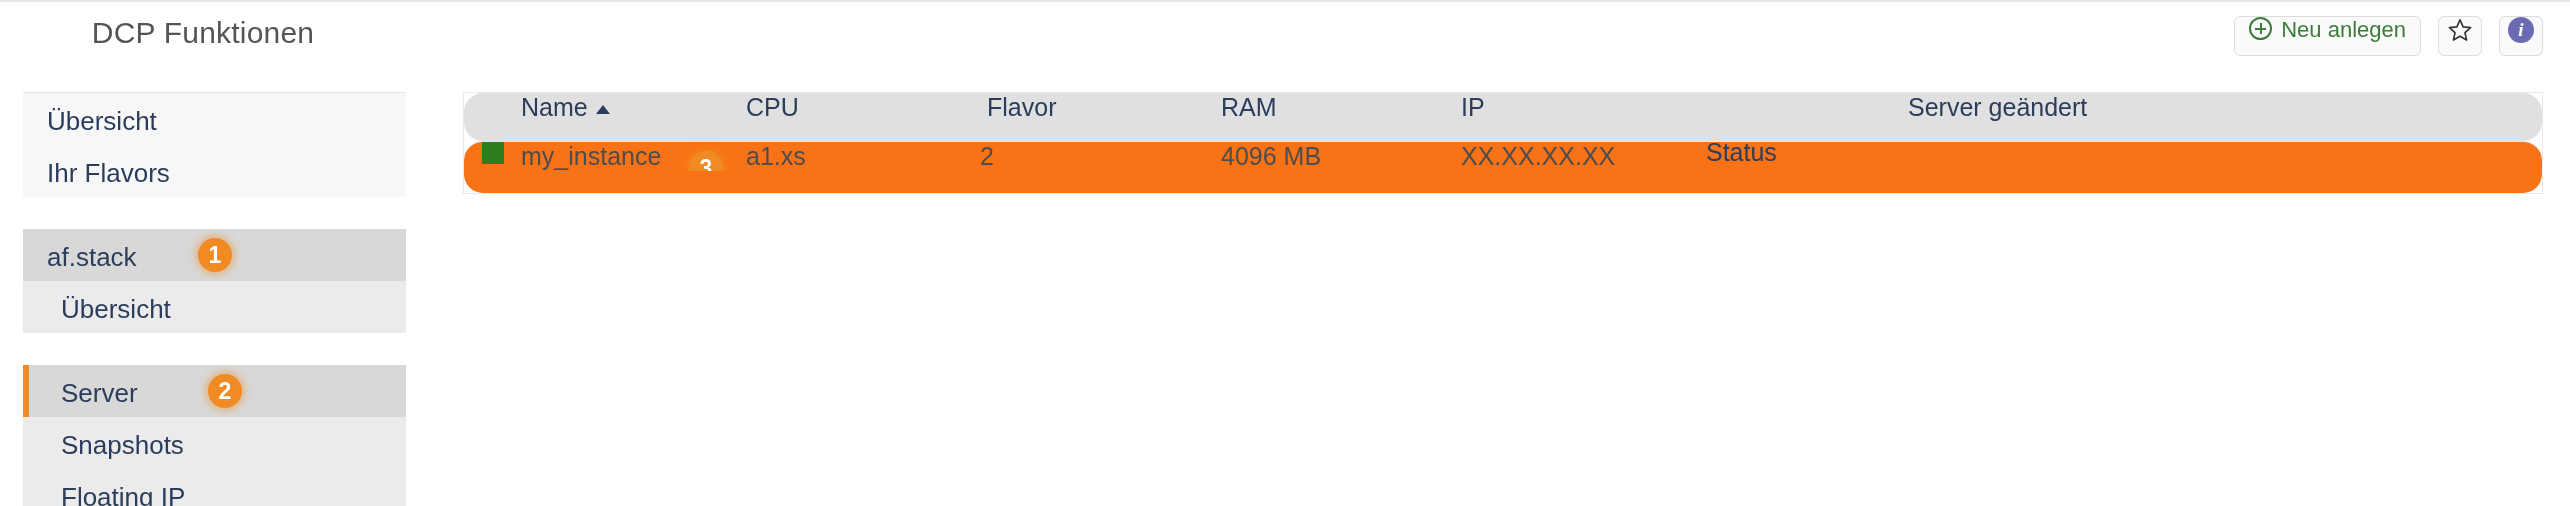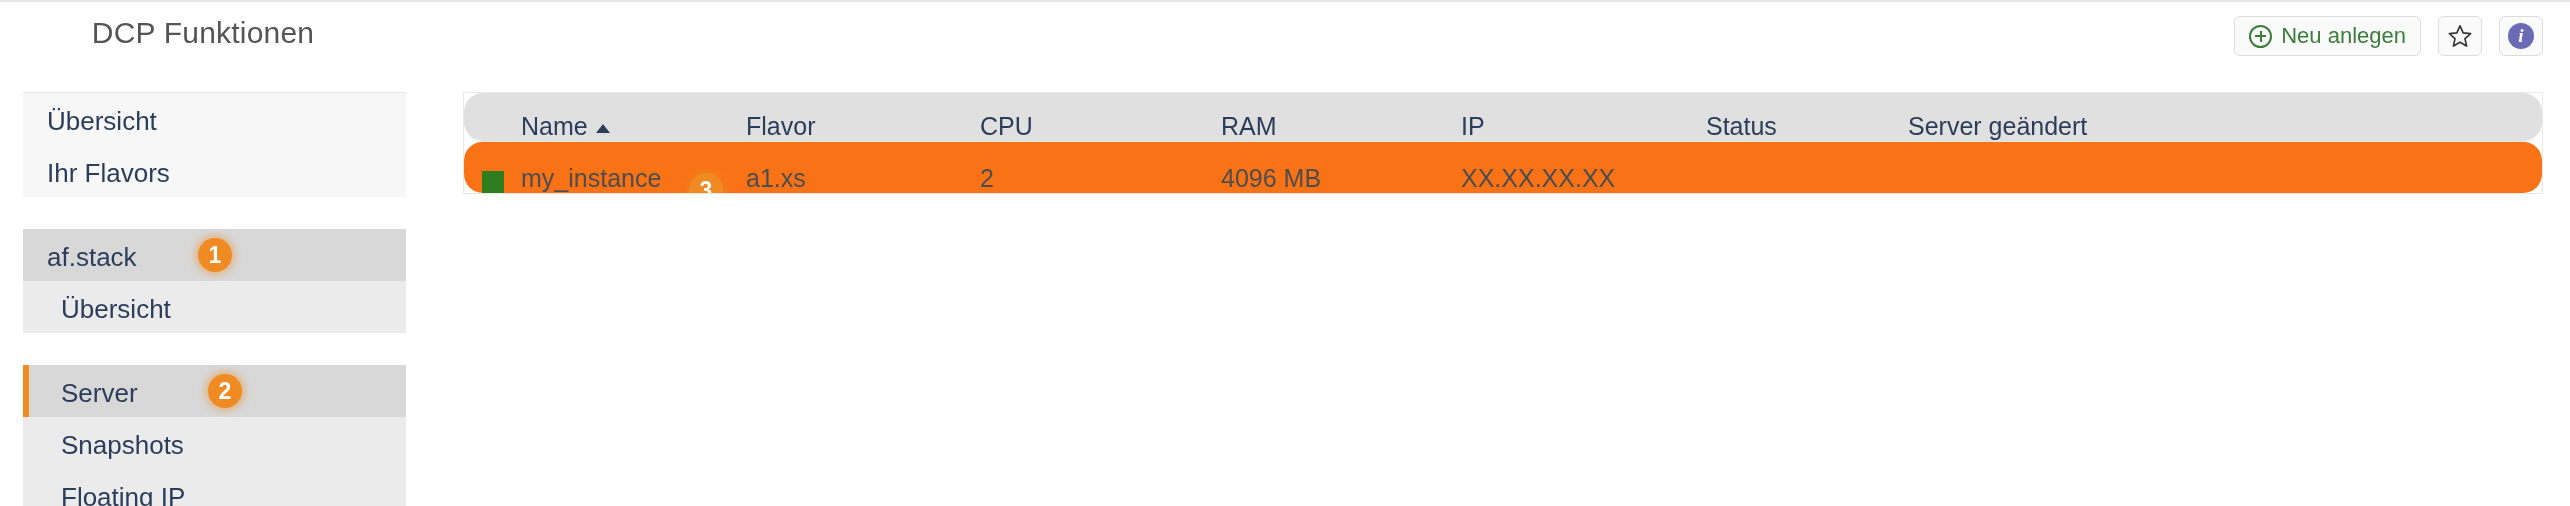--- a/index.html
+++ b/index.html
@@ -98,21 +98,20 @@
   
   #toolbar {
     position: absolute;
     right: 27px; top: 14px;
     display: flex;
     align-items: center;
     gap: 17px;
   }
   .tb-btn {
     display: flex;
-    align-items: center;
     justify-content: center;
     gap: 9px;
     height: 40px;
     background: #fafafa;
     border: 1px solid #dcdcdc;
     border-radius: 6px;
     cursor: pointer;
   }
   #btn-new { padding: 0 14px; color: #3a7d3a; font-size: 22px; white-space: nowrap; }
   #btn-fav, #btn-info { width: 44px; }
@@ -141,33 +140,33 @@
     font-weight: bold;
   }
 
   
   #table {
     position: absolute;
     left: 57px; top: 90px;
     width: 2080px;
     border: 1px solid #e8e8e8;
   }
-  .trow { display: flex; align-items: flex-end; border-radius: 19px; }
+  .trow { display: flex; align-items: flex-start; border-radius: 19px; }
   #table-head { height: 48px; background: #e0e0e0; }
   #table-head .cell { font-size: 25px; color: #2b3d5b; }
   .tbody-row { height: 52px; background: #f97316; border-top: 1px solid #e8e8e8; }
   .tbody-row .cell { font-size: 25px; color: #4d4d4d; }
   .cell { white-space: nowrap; overflow: hidden; }
   .c-status-ico { width: 57px; flex: none; display: flex; justify-content: center; }
   .c-name   { width: 225px; flex: none; position: relative; }
   .c-flavor { width: 234px; flex: none; }
   .c-cpu    { width: 241px; flex: none; }
   .c-ram    { width: 240px; flex: none; }
   .c-ip     { width: 245px; flex: none; }
-  .c-state  { width: 202px; flex: none; }
+  .c-state  { width: 202px; flex: none; margin-top: 45px; }
   .c-mod    { width: 400px; flex: none; }
   .sort-caret {
     display: inline-block;
     margin-left: 8px;
     width: 0; height: 0;
     border-left: 7px solid transparent;
     border-right: 7px solid transparent;
     border-bottom: 9px solid #2b3d5b;
     vertical-align: middle;
   }
@@ -241,22 +240,22 @@
 
     </div>
 
     <div id="table">
 
       <div class="trow" id="table-head">
         <div class="cell c-status-ico"></div>
         <div class="cell c-name">
           <span>Name</span><span class="sort-caret"></span>
         </div>
+        <div class="cell c-cpu">CPU</div>
         <div class="cell c-flavor">Flavor</div>
-        <div class="cell c-cpu">CPU</div>
         <div class="cell c-ram">RAM</div>
         <div class="cell c-ip">IP</div>
         <div class="cell c-state">Status</div>
         <div class="cell c-mod">Server geändert</div>
       </div>
 
       <div class="trow tbody-row">
         <div class="cell c-status-ico">
           <span class="green-square"></span>
         </div>

